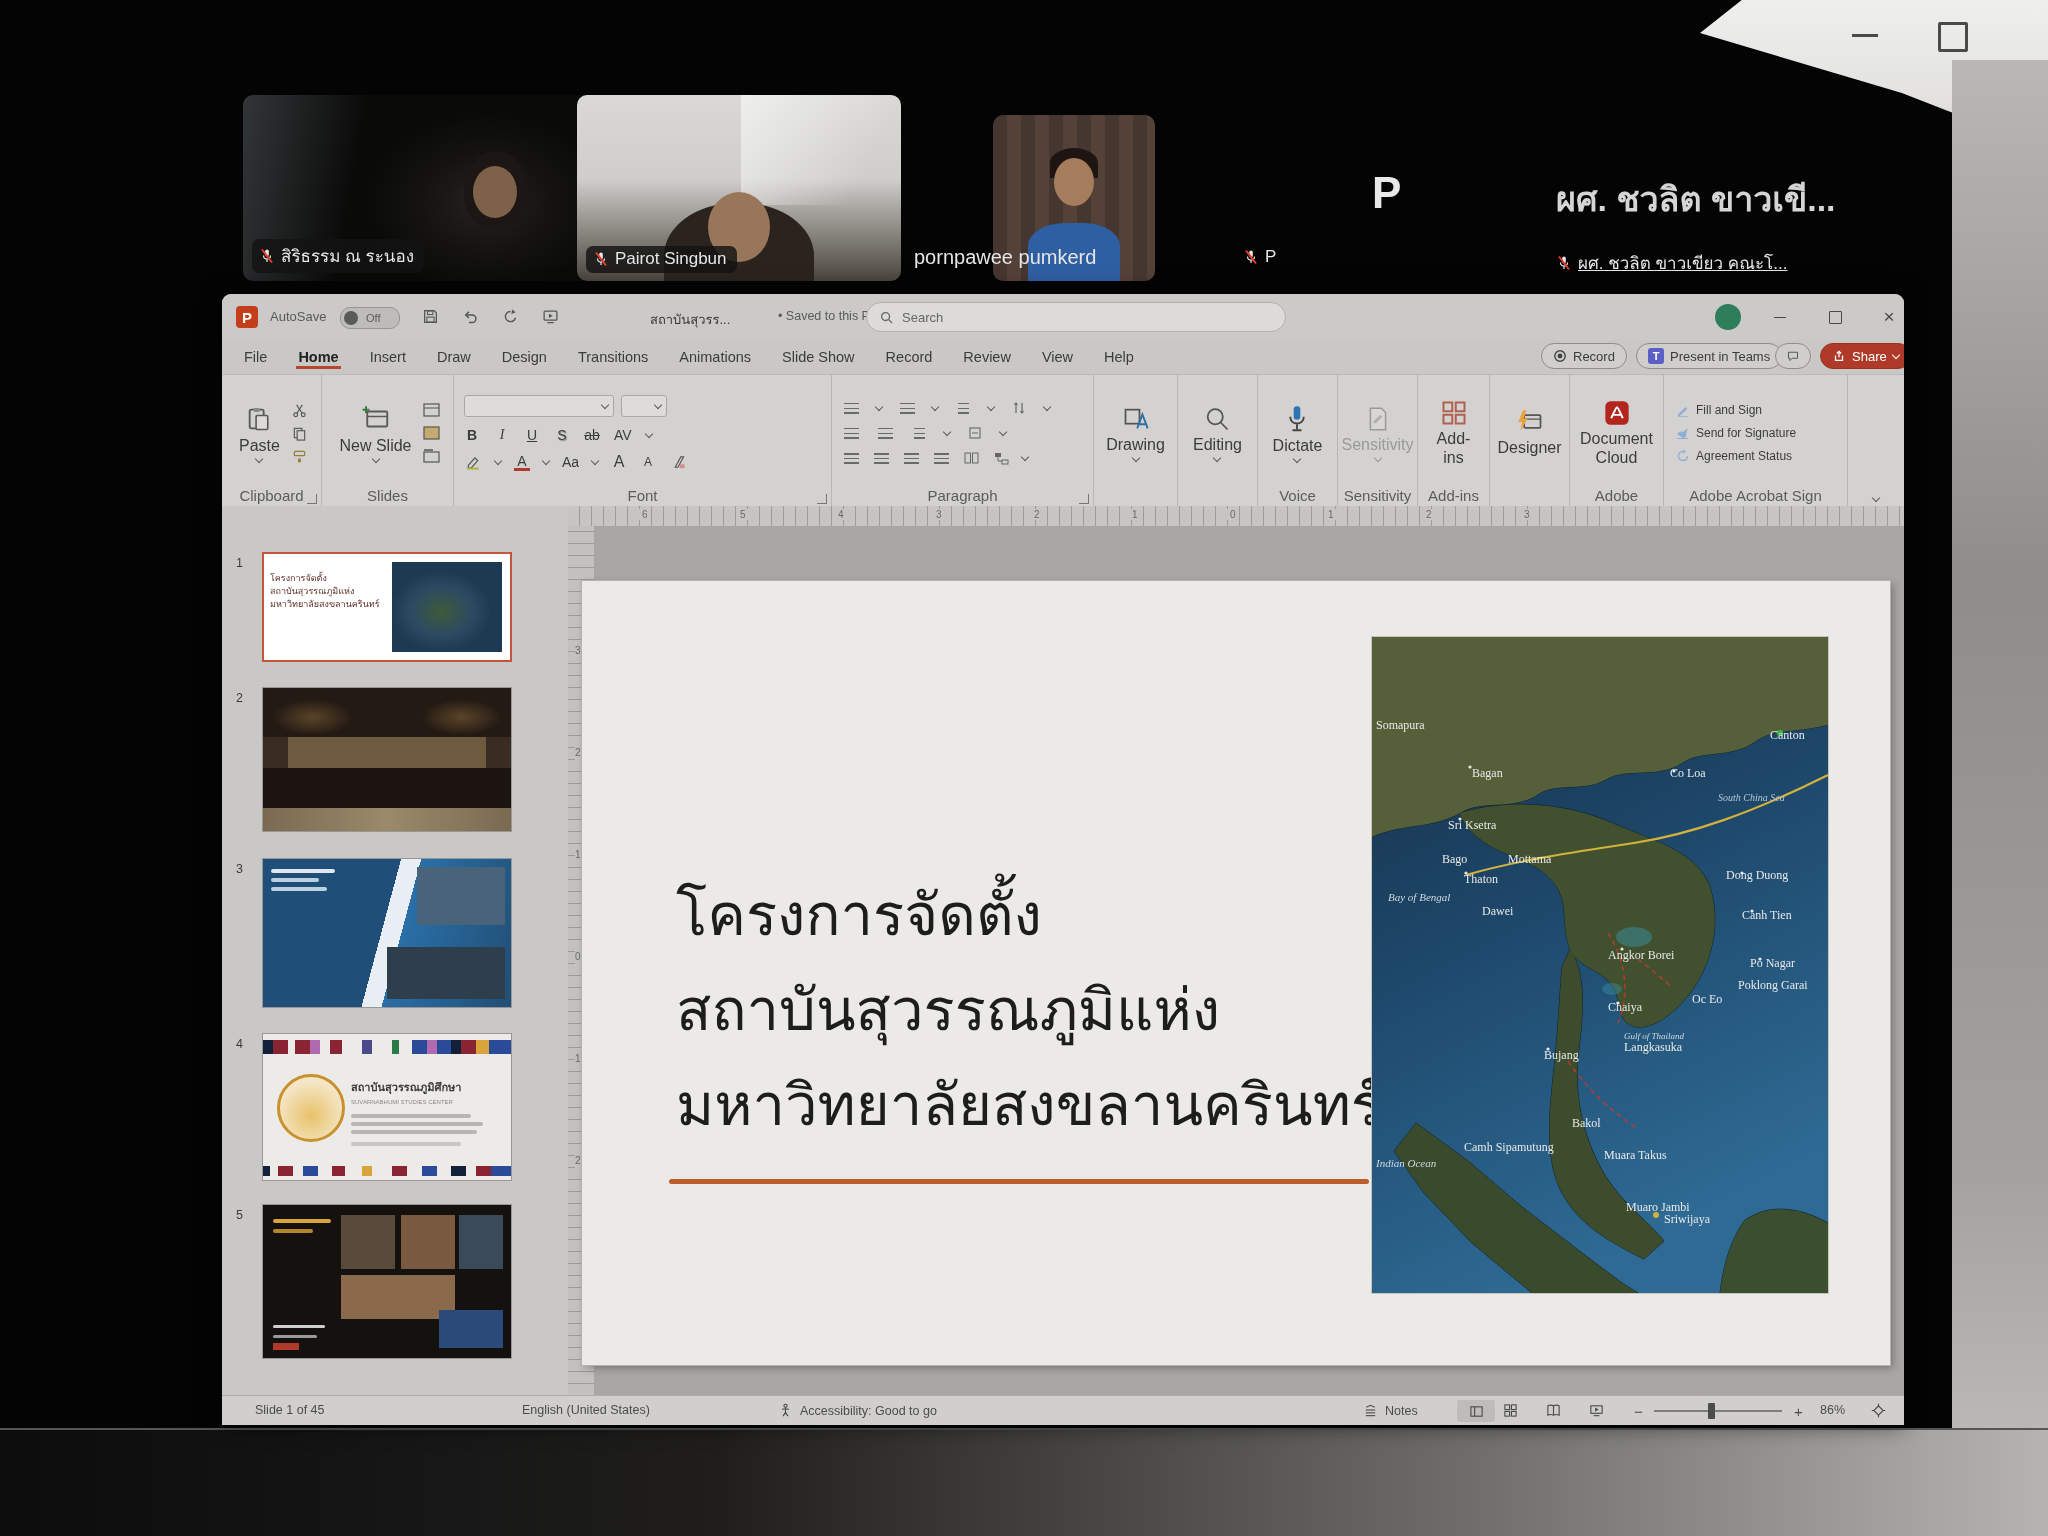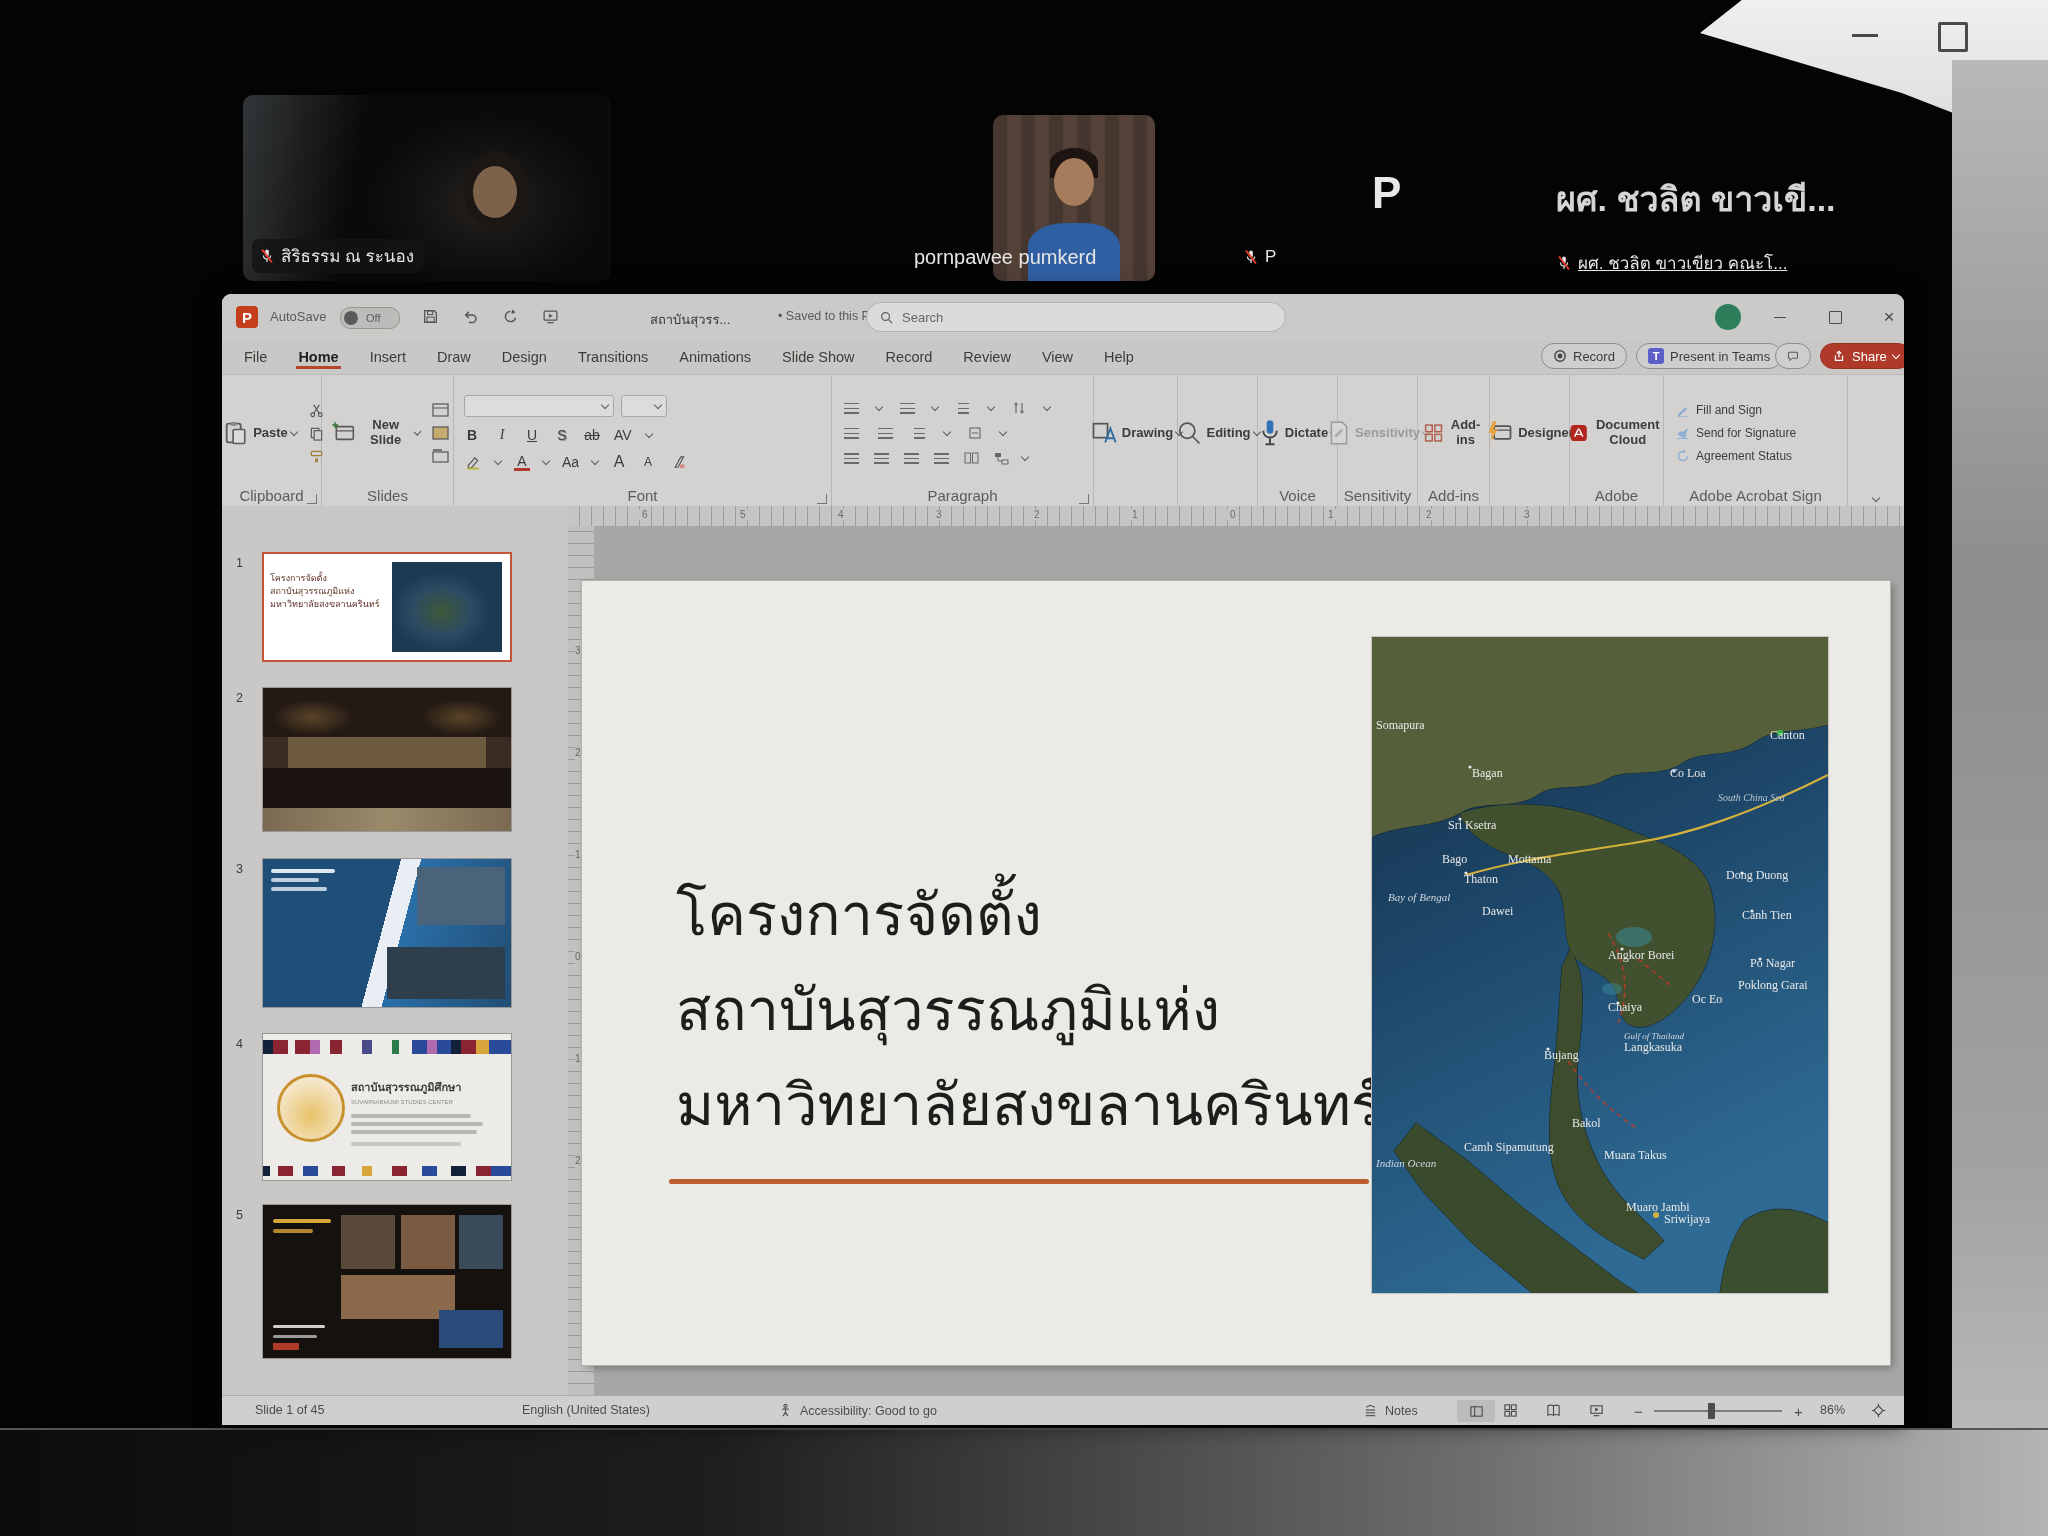--- a/index.html
+++ b/index.html
@@ -54,21 +54,21 @@
   .tab{padding:4px 2px;white-space:nowrap;}
   .tab.active{font-weight:bold;color:#222;box-shadow:inset 0 -3px 0 #b7472a;}
   .qa{position:absolute;top:3px;height:26px;display:inline-flex;align-items:center;gap:6px;border:1px solid #8e8d8b;border-radius:14px;padding:0 11px;font-size:13px;color:#3c3c3a;background:#cfcecc;white-space:nowrap;box-sizing:border-box;}
   .qa-share{background:#b03a2a;border-color:#9a3224;color:#fff;align-items:center;}
   .teamsic{width:16px;height:16px;border-radius:3px;background:#5b5fc7;color:#fff;font-size:11px;font-weight:bold;display:flex;align-items:center;justify-content:center;}
   
   .ribbon{position:absolute;left:0;top:80px;width:100%;height:132px;background:#d3d2d0;display:flex;border-top:1px solid #bcbbb9;}
   .rgroup{position:relative;height:100%;border-right:1px solid #b8b7b5;box-sizing:border-box;display:flex;flex-direction:column;}
   .rbody{flex:1;display:flex;align-items:center;justify-content:center;gap:6px;padding:4px 4px 0;}
   .rlabel{height:20px;text-align:center;font-size:15px;color:#5c5c5a;white-space:nowrap;}
-  .bigbtn{display:flex;align-items:center;justify-content:center;font-size:13px;color:#3c3c3a;gap:3px;padding:2px 5px;text-align:center;line-height:1.15;font-weight:bold;}
+  .bigbtn{display:flex;flex-direction:column;align-items:center;justify-content:center;font-size:16px;color:#3c3c3a;gap:3px;padding:2px 5px;text-align:center;line-height:1.15;}
   .chv{display:inline-block;width:5px;height:5px;border-right:1.4px solid #5a5a58;border-bottom:1.4px solid #5a5a58;transform:rotate(45deg);margin-top:-2px;}
   .smico{width:18px;height:16px;display:inline-flex;align-items:center;justify-content:center;}
   .col{display:flex;flex-direction:column;gap:7px;align-items:center;}
   .row{display:flex;align-items:center;gap:7px;}
   .fontbox{width:150px;height:22px;background:#dddcda;border:1px solid #a9a8a6;border-radius:3px;display:flex;align-items:center;justify-content:flex-end;padding-right:5px;box-sizing:border-box;}
   .sizebox{width:46px;height:22px;background:#dddcda;border:1px solid #a9a8a6;border-radius:3px;display:flex;align-items:center;justify-content:flex-end;padding-right:5px;box-sizing:border-box;}
   .fbtn{font-size:14px;color:#3c3c3a;min-width:16px;text-align:center;}
   .li{width:15px;height:11px;background:repeating-linear-gradient(#6a6a68 0 1.5px,transparent 1.5px 4.6px);}
   .li.short{width:11px;}
   .launcher{position:absolute;right:4px;bottom:3px;width:9px;height:9px;border-right:1.3px solid #777;border-bottom:1.3px solid #777;}
@@ -118,20 +118,34 @@
       <svg class="micico" viewBox="0 0 16 16">
           <rect x="6.2" y="1.5" width="3.6" height="7" rx="1.8" fill="#e8e8e8"></rect>
           <path d="M4.5 7.5c0 4.7 7 4.7 7 0" fill="none" stroke="#e8e8e8" stroke-width="1.2"></path>
           <line x1="8" y1="11.2" x2="8" y2="14" stroke="#e8e8e8" stroke-width="1.2"></line>
           <line x1="3" y1="1.5" x2="13" y2="14.5" stroke="#e23b2b" stroke-width="2"></line>
         </svg>
       <span>สิริธรรม ณ ระนอง</span>
     </div>
   </div>
 
+  <div class="abs vtile tile2">
+    <div class="beam"></div>
+    <div class="person"></div>
+    <div class="face"></div>
+    <div class="name-pill in-tile">
+      <svg class="micico" viewBox="0 0 16 16">
+          <rect x="6.2" y="1.5" width="3.6" height="7" rx="1.8" fill="#e8e8e8"></rect>
+          <path d="M4.5 7.5c0 4.7 7 4.7 7 0" fill="none" stroke="#e8e8e8" stroke-width="1.2"></path>
+          <line x1="8" y1="11.2" x2="8" y2="14" stroke="#e8e8e8" stroke-width="1.2"></line>
+          <line x1="3" y1="1.5" x2="13" y2="14.5" stroke="#e23b2b" stroke-width="2"></line>
+        </svg>
+      <span>Pairot Singbun</span>
+    </div>
+  </div>
 
   <div class="abs vtile tile3">
     <div class="hair"></div>
     <div class="face"></div>
     <div class="torso"></div>
   </div>
   <div class="abs" style="left:914px;top:246px;color:#e6e6e6;font-size:20px;white-space:nowrap;">pornpawee pumkerd</div>
 
   <div class="abs avatar-initial" style="left:1372px;top:168px;">P</div>
   <div class="abs name-pill" style="left:1243px;top:244px;background:none;padding-left:0;">

